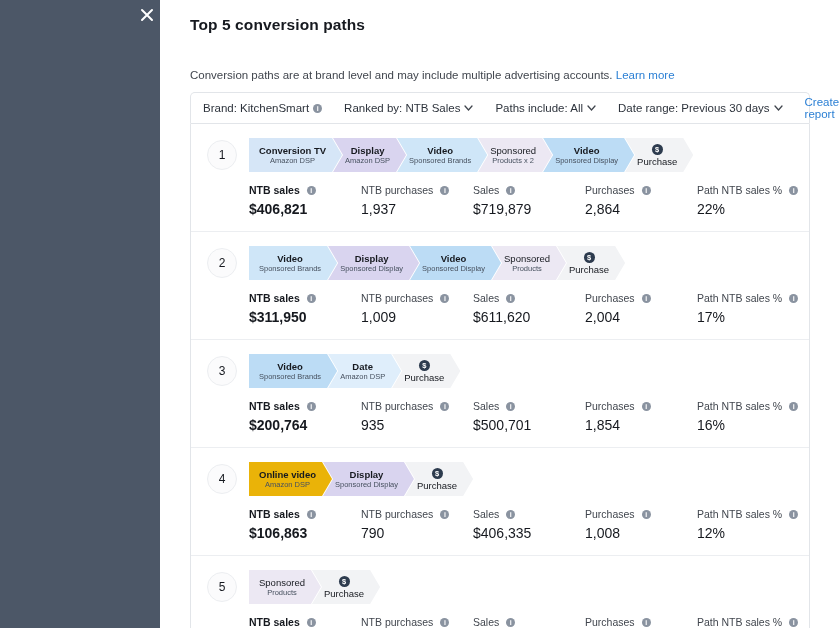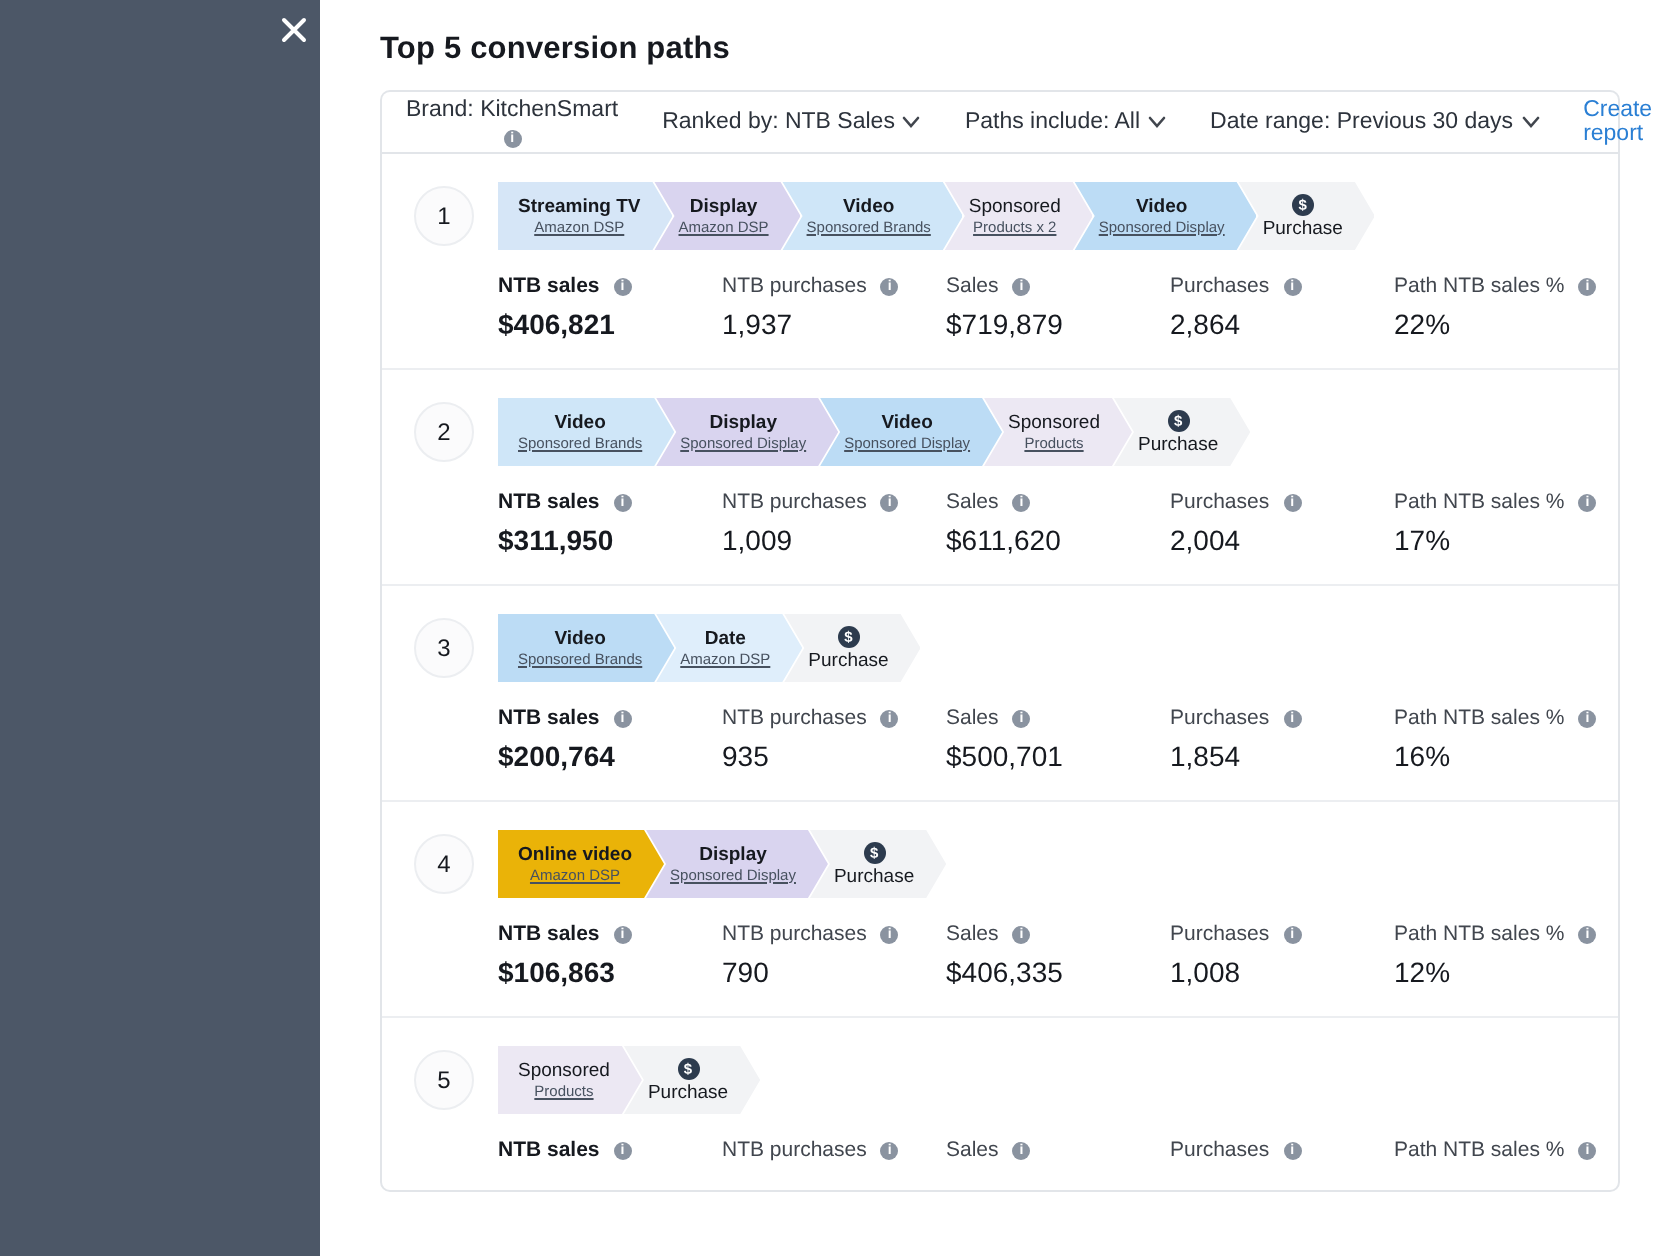--- a/index.html
+++ b/index.html
@@ -50,21 +50,21 @@
     border-bottom: none;
     display: flex; align-items: center;
     padding: 0 12px;
     font-size: 11.5px; color: #2d333c;
     background: #fff;
   }
   .filter-item {
     display: flex; align-items: center; gap: 4px;
     margin-right: 22px; cursor: pointer; white-space: nowrap;
   }
-  .filter-item.plain { cursor: default; flex-direction: column; }
+  .filter-item.plain { cursor: default; }
   .spacer { flex: 1 1 auto; }
   .create-report {
     display:flex; align-items:center; gap:4px;
     color: #2a7fd4; cursor: pointer; font-size: 11.5px;
   }
   .info-i {
     display:inline-block; width:9px; height:9px; border-radius:50%;
     background:#8a93a0; color:#fff; font-size:7px; line-height:9px;
     text-align:center; font-weight:bold; font-style:normal;
     vertical-align: 1px;
@@ -107,21 +107,21 @@
     clip-path: polygon(0 0, calc(100% - 10px) 0, 100% 50%, calc(100% - 10px) 100%, 0 100%, 10px 50%);
     text-align: center;
     min-width: 62px;
   }
   .chev.first {
     clip-path: polygon(0 0, calc(100% - 10px) 0, 100% 50%, calc(100% - 10px) 100%, 0 100%);
     padding-left: 10px;
   }
   .chev .l1 { font-size: 9.5px; line-height: 11px; color: #16191f; white-space: nowrap; }
   .chev .l1.bold { font-weight: bold; }
-  .chev .l2 { font-size: 7.5px; line-height: 10px; color: #47515f; white-space: nowrap; text-decoration: underline; }
+  .chev .l2 { font-size: 7.5px; line-height: 10px; color: #47515f; white-space: nowrap; }
   .chev.purchase .l1 { font-size: 9.5px; font-weight: normal; }
 
   .purchase-badge {
     width: 11px; height: 11px; border-radius: 50%;
     background: #2d3b4e; color: #fff;
     font-size: 7.5px; font-weight: bold; line-height: 11px;
     text-align: center; margin-bottom: 1px;
   }
 
   
@@ -145,20 +145,24 @@
       <svg width="14" height="14" viewBox="0 0 14 14">
         <path d="M2 2 L12 12 M12 2 L2 12" stroke="#ffffff" stroke-width="2" stroke-linecap="round"></path>
       </svg>
     </div>
   </div>
 
   <div class="content">
 
     <div class="page-title">Top 5 conversion paths</div>
 
+    <div class="subtitle">
+      <span>Conversion paths are at brand level and may include multiple advertising accounts.</span>
+      <a class="learn-more">Learn more</a>
+    </div>
 
     <div class="filter-bar">
       <div class="filter-item plain">
         <span>Brand: KitchenSmart</span>
         <i class="info-i">i</i>
       </div>
       <div class="filter-item">
         <span>Ranked by: NTB Sales</span>
         <svg class="caret" width="9" height="6" viewBox="0 0 9 6">
           <path d="M1 1 L4.5 5 L8 1" stroke="#41464e" stroke-width="1.3" fill="none" stroke-linecap="round"></path>
@@ -182,21 +186,21 @@
 
       </div>
     </div>
 
     <div class="paths-card">
         <div class="path-row">
           <div class="row-top">
             <div class="rank-circle">1</div>
             <div class="chev-track">
               <div class="chev first" style="background: rgb(214, 230, 247); z-index: 20;">
-                <div class="l1 bold">Streaming TV</div>
+                <div class="l1 bold">Conversion TV</div>
                 <div class="l2">Amazon DSP</div>
               </div>
               <div class="chev" style="background: rgb(217, 212, 239); z-index: 19;">
                 <div class="l1 bold">Display</div>
                 <div class="l2">Amazon DSP</div>
               </div>
               <div class="chev" style="background: rgb(207, 230, 248); z-index: 18;">
                 <div class="l1 bold">Video</div>
                 <div class="l2">Sponsored Brands</div>
               </div>

